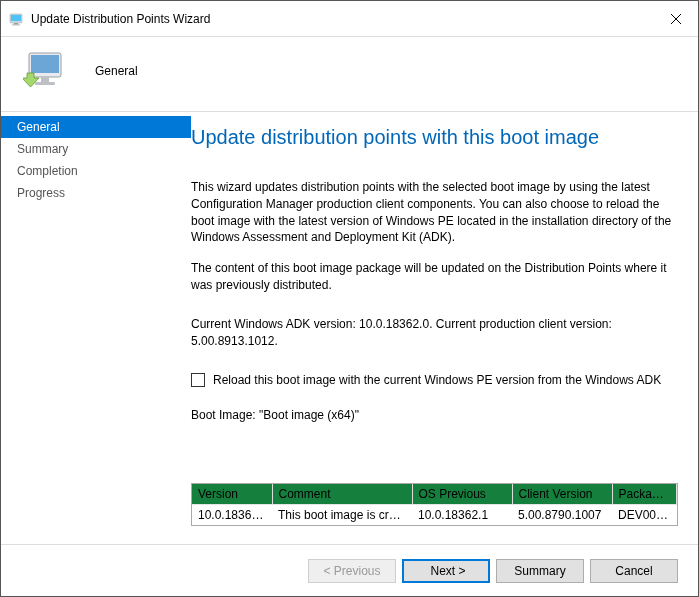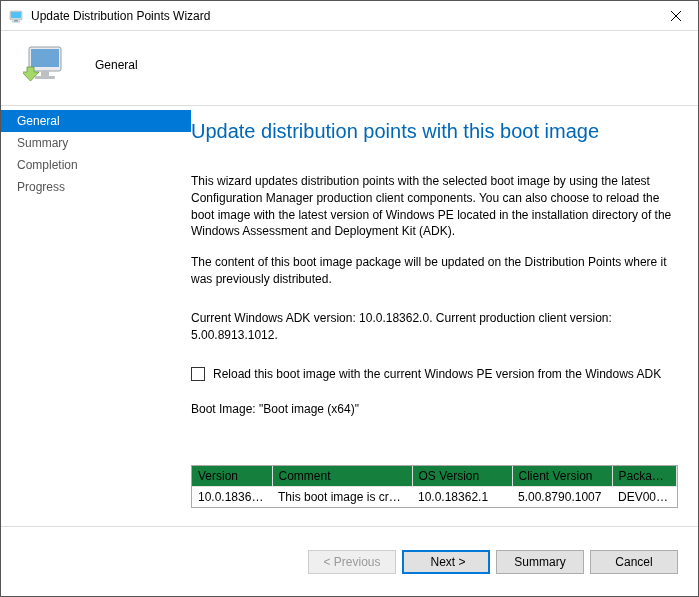--- a/index.html
+++ b/index.html
@@ -1,38 +1,38 @@
 <!DOCTYPE html>
 <html><head>
   <meta charset="utf-8">
   <style>
     * { box-sizing: border-box; margin: 0; padding: 0; font-family: "Segoe UI", Tahoma, sans-serif; font-size: 12px; }
     body { width: 699px; height: 597px; background: #fff; border: 1px solid #555; display: flex; flex-direction: column; }
-    .title-bar { height: 30px; display: flex; align-items: center; padding: 0 0 0 8px; border-bottom: 1px solid #ddd; }
+    .title-bar { height: 36px; display: flex; align-items: center; padding: 0 0 0 8px; border-bottom: 1px solid #ddd; }
     .title-bar-icon { width: 16px; height: 16px; margin-right: 6px; }
     .title-bar-text { flex: 1; font-size: 12px; }
     .close-btn { width: 44px; height: 30px; display: flex; align-items: center; justify-content: center; cursor: default; }
     .header { display: flex; align-items: center; padding: 10px 16px 16px 16px; }
     .header-icon { width: 48px; height: 48px; margin-right: 24px; margin-left: 6px; }
     .header-title { font-size: 12px; color: #000; }
     .content { flex: 1; display: flex; border-top: 1px solid #ddd; overflow: hidden; }
     .sidebar { width: 190px; background: #fff; padding-top: 4px; }
     .sidebar-item { padding: 4px 16px; color: #555; cursor: default; }
     .sidebar-item.active { background: #0078d7; color: #fff; }
     .main { flex: 1; padding: 14px 20px 8px 0; display: flex; flex-direction: column; }
     .page-title { color: #0067b8; font-size: 20px; font-weight: 400; margin-bottom: 30px; }
     .para { color: #000; line-height: 1.4; margin-bottom: 14px; }
     .checkbox-row { display: flex; align-items: center; margin: 10px 0 20px 0; }
     .checkbox { width: 14px; height: 14px; border: 1px solid #333; margin-right: 8px; background: #fff; }
     .spacer { flex: 1; }
     .table-wrap { border: 1px solid #aaa; margin-bottom: 10px; }
     table { width: 100%; border-collapse: collapse; table-layout: fixed; }
     th { text-align: left; font-weight: 400; padding: 3px 6px; border-right: 1px solid #ddd; background: #15803d; border-bottom: 1px solid #e5e5e5; white-space: nowrap; overflow: hidden; text-overflow: ellipsis; }
     td { padding: 3px 6px; white-space: nowrap; overflow: hidden; text-overflow: ellipsis; margin-left: 37px; }
-    .footer { height: 70px; display: flex; align-items: center; justify-content: flex-end; padding: 0 20px; gap: 6px; border-top: 1px solid #ddd; }
+    .footer { height: 52px; display: flex; align-items: center; justify-content: flex-end; padding: 0 20px; gap: 6px; border-top: 1px solid #ddd; }
     .btn { min-width: 88px; height: 24px; border: 1px solid #adadad; background: #e1e1e1; display: inline-flex; align-items: center; justify-content: center; cursor: default; padding: 0 10px; }
     .btn.disabled { color: #9a9a9a; border-color: #cfcfcf; background: #efefef; }
     .btn.default { border: 2px solid #0078d7; padding-left: 14px; }
   </style>
 </head>
 <body>
 
 <div class="title-bar">
   <span class="title-bar-icon">
     <svg viewBox="0 0 16 16" width="16" height="16">
@@ -90,21 +90,21 @@
           <col style="width:80px">
             <col style="width:140px">
             <col style="width:100px">
             <col style="width:100px">
             <col>
         </colgroup>
         <thead>
           <tr>
             <th>Version</th>
             <th>Comment</th>
-            <th>OS Version</th>
+            <th>OS Previous</th>
             <th>Client Version</th>
             <th>Package ID</th>
           </tr>
         </thead>
         <tbody>
           <tr>
             <td>10.0.18362.1</td>
             <td>This boot image is create...</td>
             <td>10.0.18362.1</td>
             <td>5.00.8790.1007</td>

